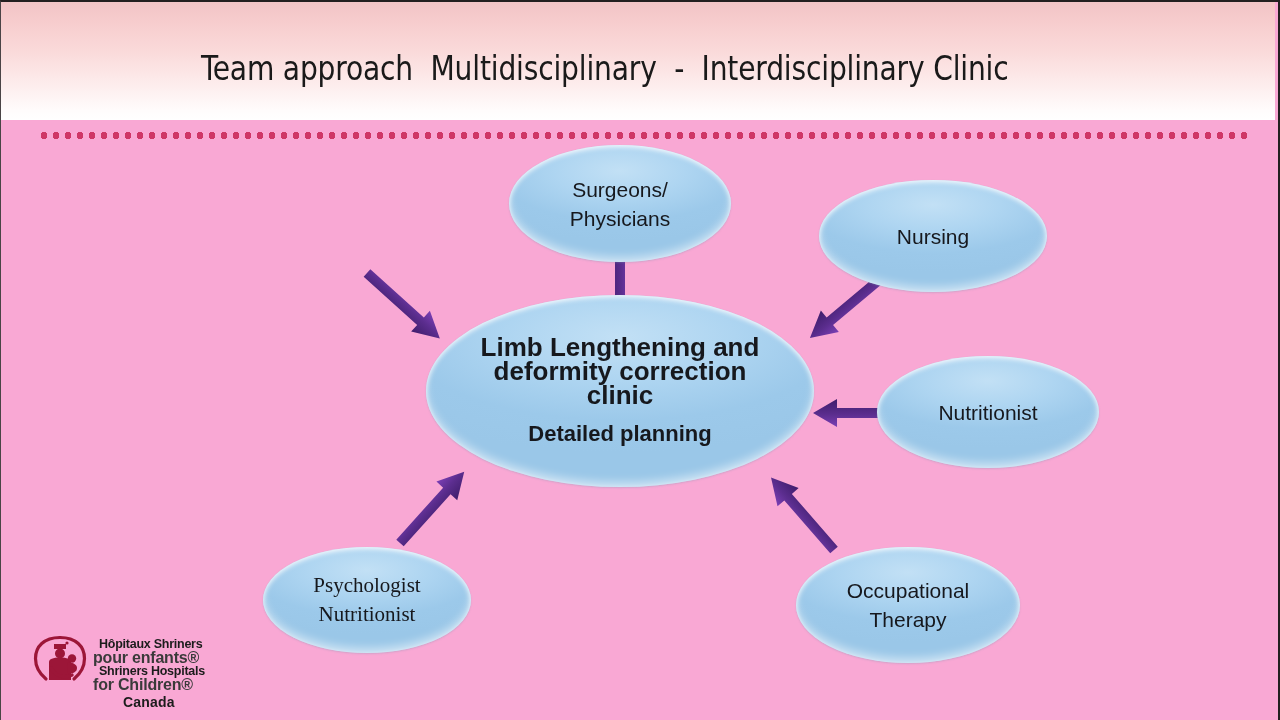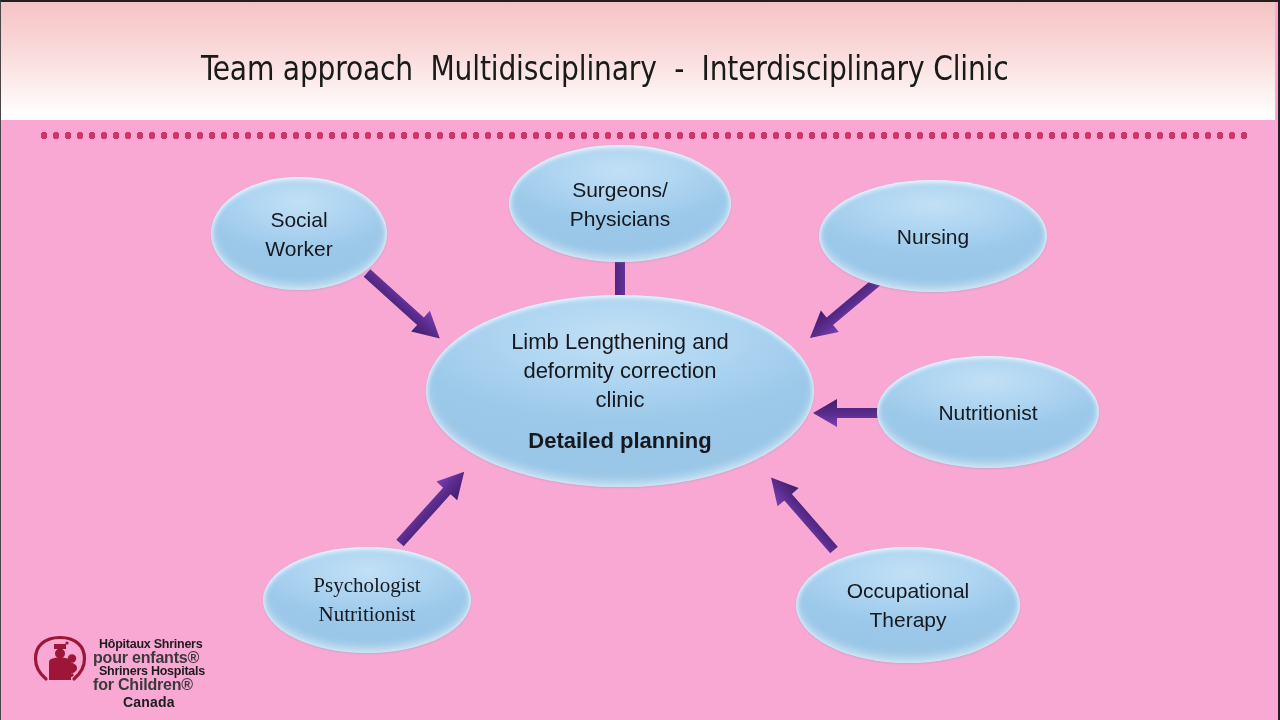--- a/index.html
+++ b/index.html
@@ -98,23 +98,23 @@
 
   
   #node-center {
     left: 425px;
     top: 175px;
     width: 388px;
     height: 192px;
     flex-direction: column;
   }
   #node-center .line1 {
-    font-size: 22px;
-    line-height: 29px;
-    font-weight: normal;
+    font-size: 26px;
+    line-height: 24px;
+    font-weight: bold;
     white-space: pre-line;
     padding: 0 34px;
   }
   #node-center .line2 {
     font-size: 22px;
     line-height: 29px;
     font-weight: bold;
     margin-top: 12px;
   }
 
@@ -229,24 +229,20 @@
       </g>
     </svg>
 
     <div class="node" id="node-center">
       <div class="line1">Limb Lengthening and
 deformity correction
 clinic</div>
       <div class="line2">Detailed planning</div>
     </div>
 
-    <div class="node" id="node-social">
-      <span class="label">Social
-Worker</span>
-    </div>
 
     <div class="node" id="node-surgeons">
       <span class="label">Surgeons/
 Physicians</span>
     </div>
 
     <div class="node" id="node-nursing">
       <span class="label">Nursing</span>
     </div>
 

